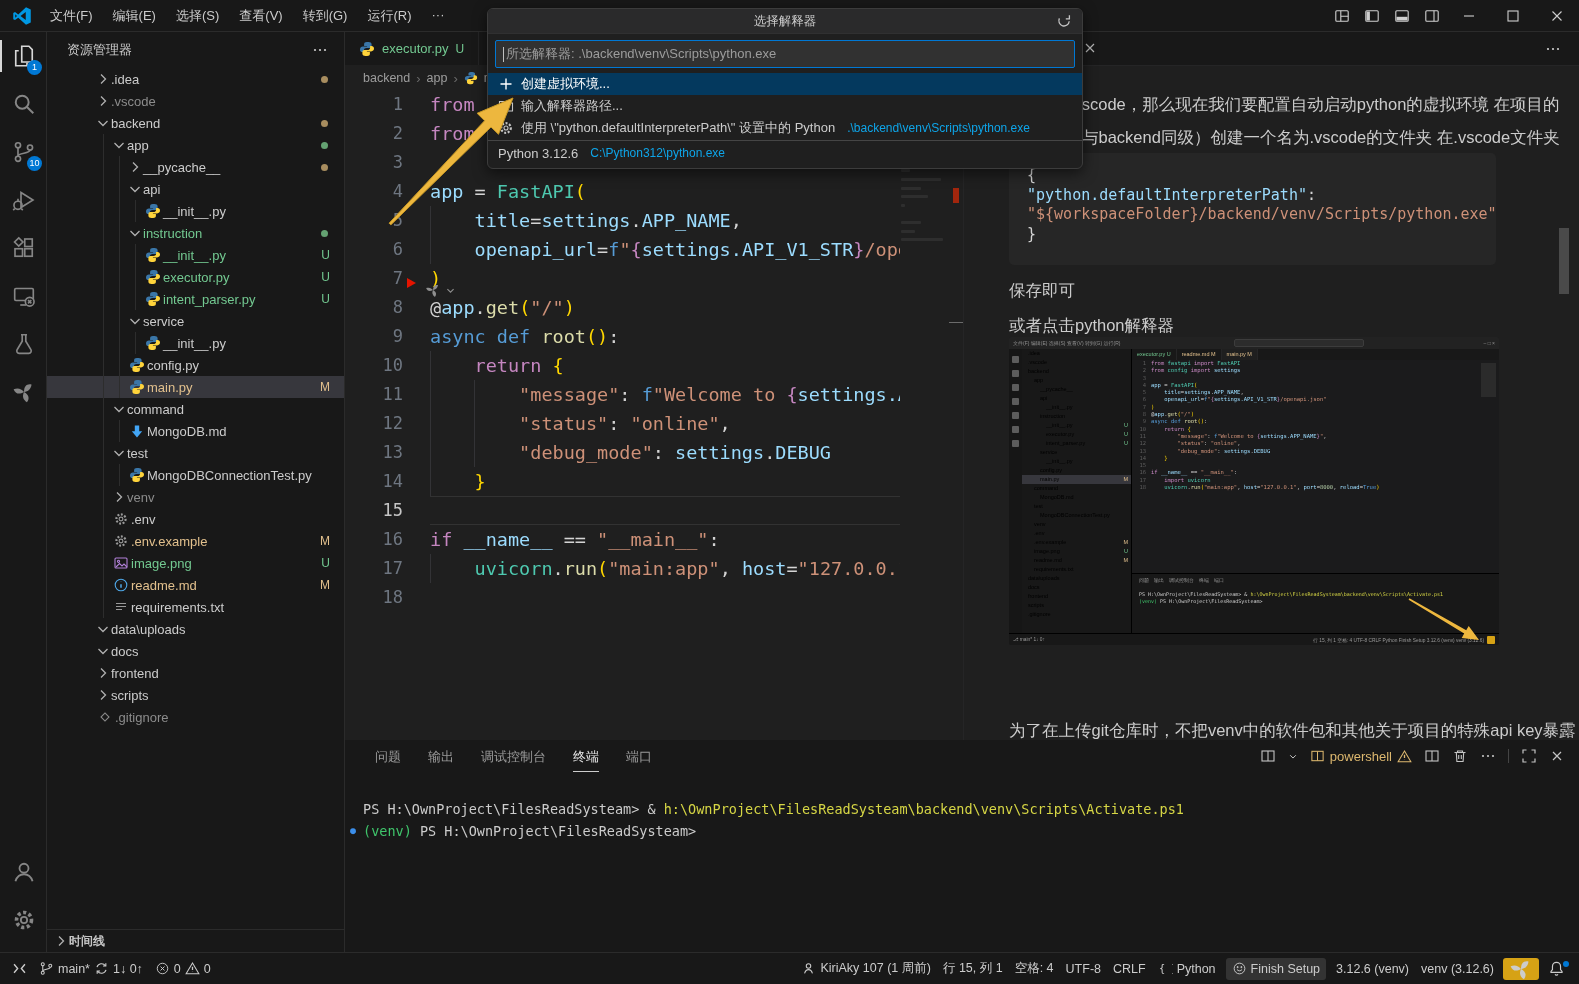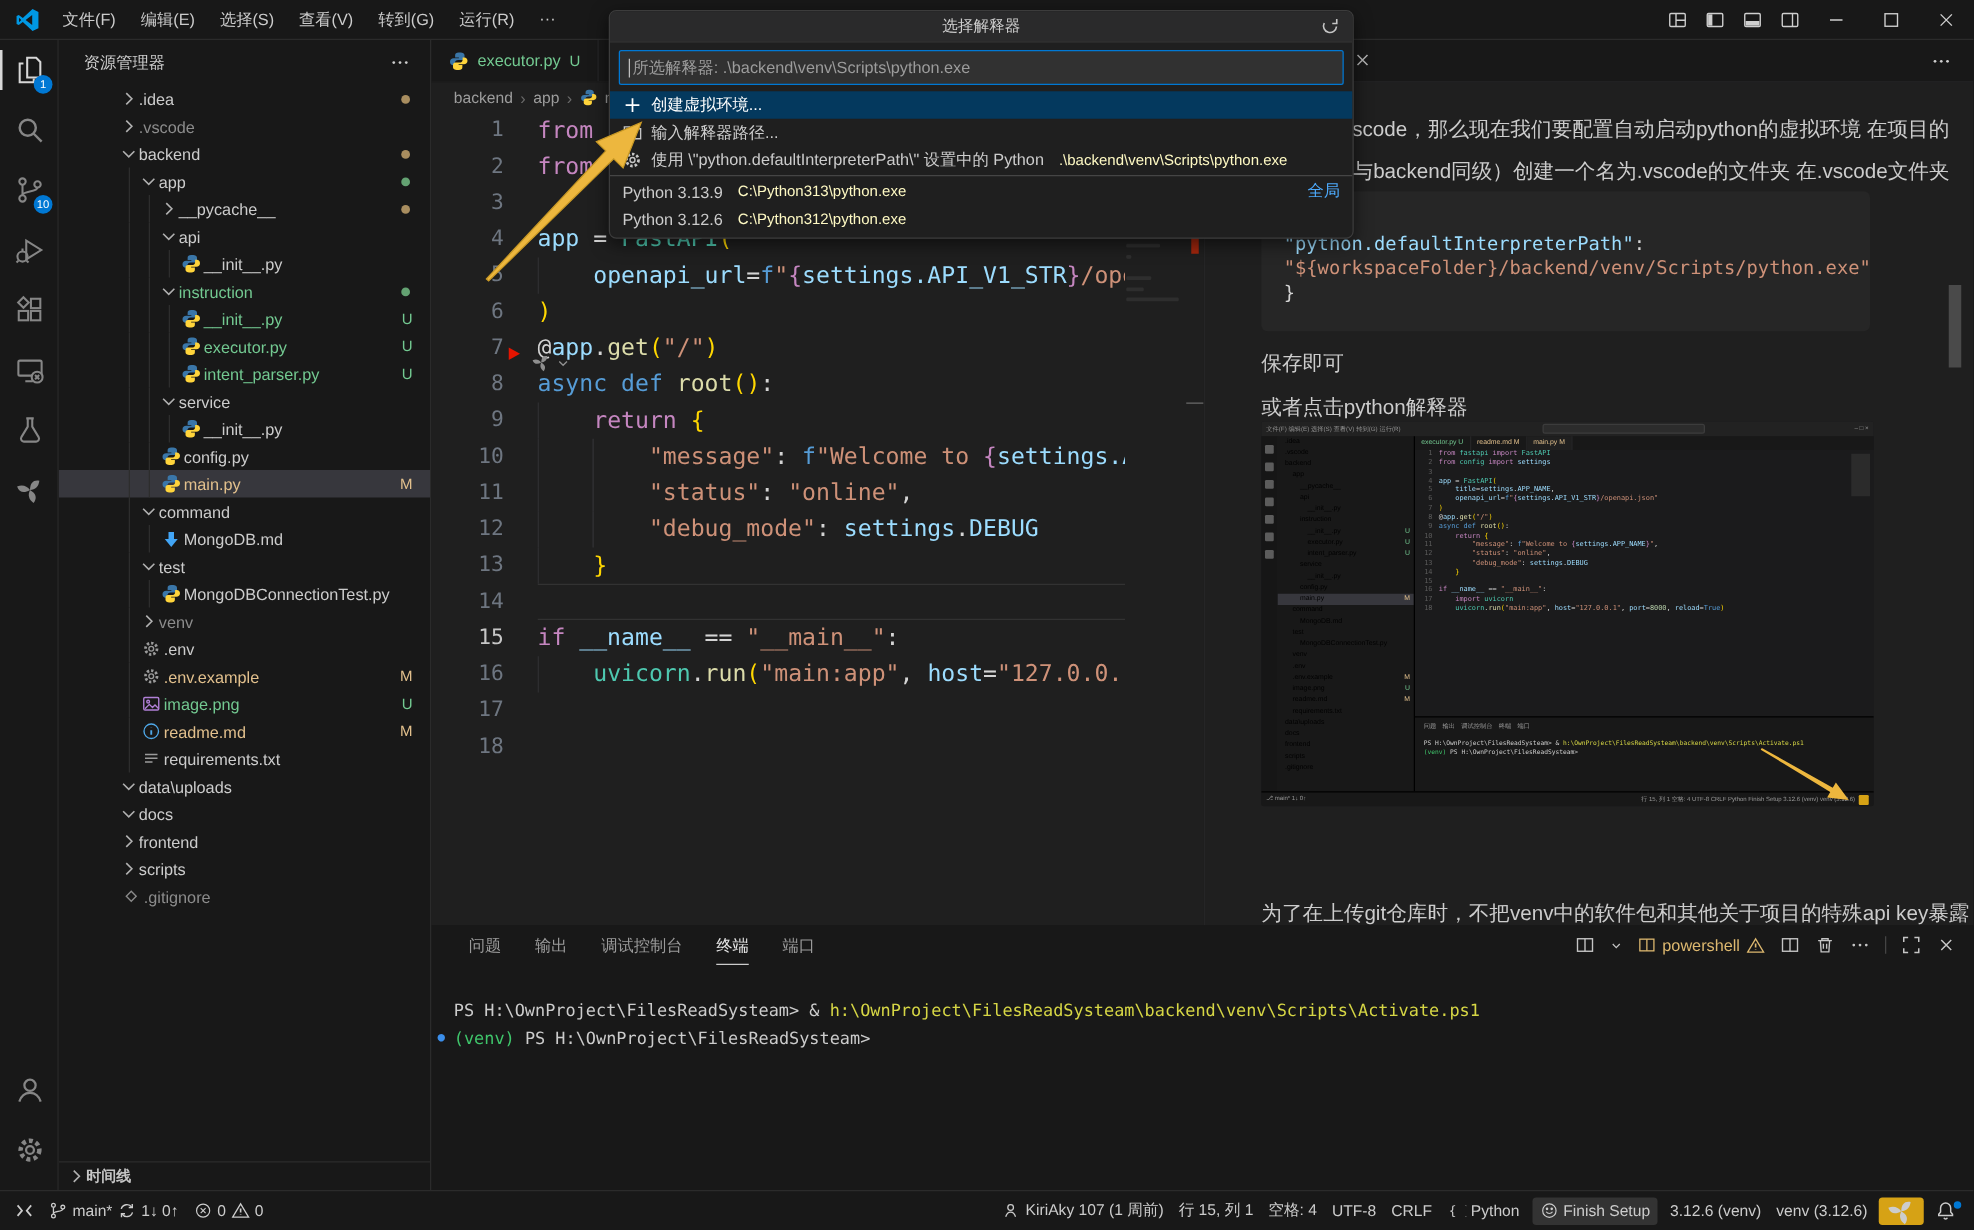--- a/index.html
+++ b/index.html
@@ -153,21 +153,21 @@
   .qp-refresh{position:absolute;right:10px;top:4px;color:#c5c5c5;}
   .qp-inputwrap{padding:6px 7px 5px;}
   .qp-input{height:26px;background:#313131;border:1px solid #0078d4;border-radius:2px;display:flex;align-items:center;
             padding:0 7px;font-size:13px;color:#9c9c9c;}
   .qp-caret{width:1px;height:15px;background:#c0c0c0;margin-right:2px;}
   .qp-list{padding-bottom:4px;}
   .qp-item{height:22px;display:flex;align-items:center;padding:0 10px;font-size:13px;color:#cccccc;}
   .qp-item.selected{background:#04395e;color:#ffffff;}
   .qp-item .ico{width:16px;margin-right:7px;color:#c5c5c5;}
   .qp-item.selected .ico{color:#fff;}
-  .qp-desc{color:#fef9c3;font-size:12px;margin-left:12px;}
+  .qp-desc{color:#0ea5e9;font-size:12px;margin-left:12px;}
   .qp-badge{margin-left:auto;color:#4daafc;font-size:13px;}
   .qp-sep{height:1px;background:#454545;margin:1px 0;}
   
   .overlay-arrow{position:absolute;left:0;top:0;z-index:60;pointer-events:none;}
 </style>
 </head>
 <body>
 
 <div id="app">
 
@@ -741,20 +741,21 @@
           <div class="curln">15</div>
           <div>16</div>
           <div>17</div>
           <div>18</div>
         </div>
       <div class="code-wrap" id="code">
           <div class="cl"><span class="tk-k">from</span><span class="tk-w"> </span><span class="tk-t">fastapi</span><span class="tk-k"> import</span><span class="tk-t"> FastAPI</span></div>
           <div class="cl"><span class="tk-k">from</span><span class="tk-w"> </span><span class="tk-t">config</span><span class="tk-k"> import</span><span class="tk-v"> settings</span></div>
           <div class="cl">&nbsp;</div>
           <div class="cl"><span class="tk-v">app</span><span class="tk-w"> = </span><span class="tk-t">FastAPI</span><span class="tk-g">(</span></div>
+          <div class="cl"><span class="guide" style="left: 0px; background: rgb(51, 51, 54);"></span><span class="tk-w">    </span><span class="tk-v">title</span><span class="tk-w">=</span><span class="tk-v">settings</span><span class="tk-w">.</span><span class="tk-v">APP_NAME</span><span class="tk-w">,</span></div>
           <div class="cl"><span class="guide" style="left: 0px; background: rgb(51, 51, 54);"></span><span class="tk-w">    </span><span class="tk-v">openapi_url</span><span class="tk-w">=</span><span class="tk-b">f</span><span class="tk-s">"</span><span class="tk-k">{</span><span class="tk-v">settings.API_V1_STR</span><span class="tk-k">}</span><span class="tk-s">/openapi.json"</span></div>
           <div class="cl"><span class="tk-g">)</span></div>
           <div class="cl"><span class="tk-w">@</span><span class="tk-v">app</span><span class="tk-w">.</span><span class="tk-f">get</span><span class="tk-g">(</span><span class="tk-s">"/"</span><span class="tk-g">)</span></div>
           <div class="cl"><span class="tk-b">async</span><span class="tk-w"> </span><span class="tk-b">def</span><span class="tk-w"> </span><span class="tk-f">root</span><span class="tk-g">()</span><span class="tk-w">:</span></div>
           <div class="cl"><span class="guide" style="left: 0px; background: rgb(51, 51, 54);"></span><span class="tk-w">    </span><span class="tk-k">return</span><span class="tk-w"> </span><span class="tk-g">{</span></div>
           <div class="cl"><span class="guide" style="left: 0px; background: rgb(51, 51, 54);"></span><span class="guide" style="left: 44.4px; background: rgb(51, 51, 54);"></span><span class="tk-w">        </span><span class="tk-s">"message"</span><span class="tk-w">: </span><span class="tk-b">f</span><span class="tk-s">"Welcome to </span><span class="tk-k">{</span><span class="tk-v">settings.APP_NAME</span></div>
           <div class="cl"><span class="guide" style="left: 0px; background: rgb(51, 51, 54);"></span><span class="guide" style="left: 44.4px; background: rgb(51, 51, 54);"></span><span class="tk-w">        </span><span class="tk-s">"status"</span><span class="tk-w">: </span><span class="tk-s">"online"</span><span class="tk-w">,</span></div>
           <div class="cl"><span class="guide" style="left: 0px; background: rgb(51, 51, 54);"></span><span class="guide" style="left: 44.4px; background: rgb(51, 51, 54);"></span><span class="tk-w">        </span><span class="tk-s">"debug_mode"</span><span class="tk-w">: </span><span class="tk-v">settings</span><span class="tk-w">.</span><span class="tk-v">DEBUG</span></div>
           <div class="cl"><span class="guide" style="left: 0px; background: rgb(51, 51, 54);"></span><span class="tk-w">    </span><span class="tk-g">}</span></div>
           <div class="cl current">&nbsp;</div>
@@ -1183,25 +1184,20 @@
                 <circle cx="8" cy="8" r="4.8" stroke-width="2.2" stroke-dasharray="2 1.6"></circle>
                 <circle cx="8" cy="8" r="2" stroke-width="1.1"></circle>
               </g>
             </svg>
           </span>
           <span>使用 \"python.defaultInterpreterPath\" 设置中的 Python</span>
           <span class="qp-desc">.\backend\venv\Scripts\python.exe</span>
         </div>
         <div class="qp-sep"></div>
         <div class="qp-item">
-          <span>Python 3.13.9</span>
-          <span class="qp-desc">C:\Python313\python.exe</span>
-          <span class="qp-badge">全局</span>
-        </div>
-        <div class="qp-item">
           <span>Python 3.12.6</span>
           <span class="qp-desc">C:\Python312\python.exe</span>
         </div>
       </div>
   </div>
 
   <svg class="overlay-arrow" width="1579" height="984">
     <polygon points="513,98 498.5,134.3 491,127 390.9,224.8 389.1,223.2 484.6,120.7 477.1,113.3" fill="#edb73e" stroke="#c99925" stroke-width="1"></polygon>
   </svg>
 </div>

